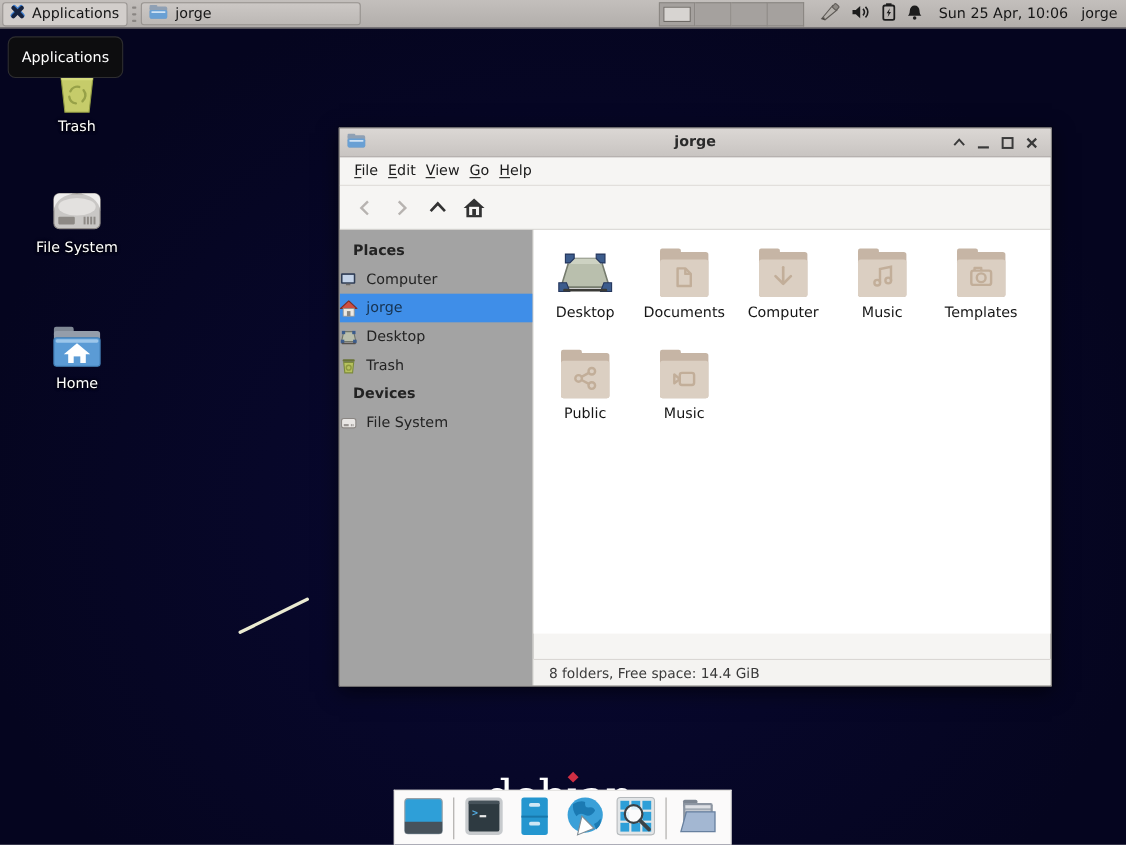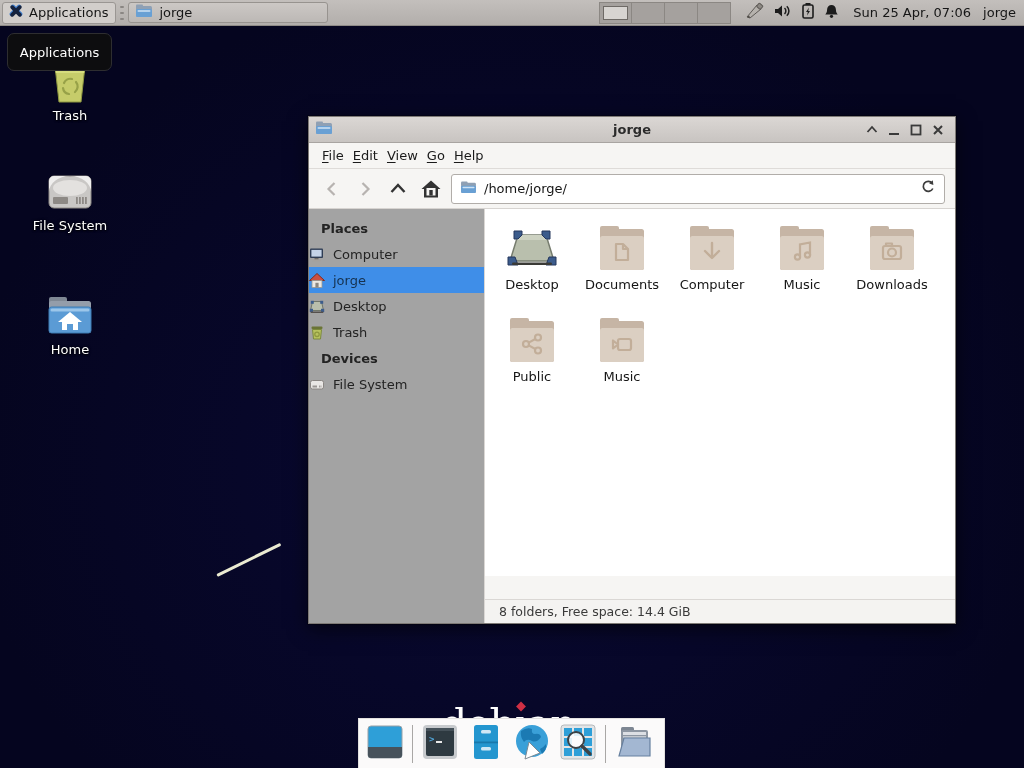--- a/index.html
+++ b/index.html
@@ -171,21 +171,21 @@
           <polygon points="8,5.5 5,10 6.8,10 6,13.5 9,9 7.2,9" fill="#1c1c1c"></polygon>
         </svg>
       </span>
       <span>
         <svg width="15" height="16" viewBox="0 0 15 16">
           <path d="M7.5,2 a4.4,4.6 0 0 1 4.4,4.6 c0,3 1.2,4.2 1.8,4.8 H1.3 c0.6,-0.6 1.8,-1.8 1.8,-4.8 A4.4,4.6 0 0 1 7.5,2 Z" fill="#1c1c1c"></path>
           <circle cx="7.5" cy="13.3" r="1.6" fill="#1c1c1c"></circle>
         </svg>
       </span>
     </div>
-    <span class="clock">Sun 25 Apr, 07:06</span>
+    <span class="clock">Sun 25 Apr, 10:06</span>
     <span class="user">jorge</span>
   </div>
 
   <div id="tooltip">
     <span>Applications</span>
   </div>
 
   <div id="desk-trash" class="desk-icon">
     <svg width="50" height="52" viewBox="0 0 50 52">
       <rect x="18" y="0" width="14" height="4" rx="2" fill="#1a1a1a"></rect>
@@ -298,37 +298,20 @@
             <polyline points="3.5,12 10,5 16.5,12" fill="none" stroke="#333333" stroke-width="2.4"></polyline>
           </svg>
       </span>
       <span class="navbtn">
         <svg width="22" height="20" viewBox="0 0 22 20">
           <polygon points="11,1.5 1.5,10 4,10 4,18.5 18,18.5 18,10 20.5,10" fill="#333333"></polygon>
           <rect x="6.5" y="9" width="9" height="7.5" fill="#f6f5f3"></rect>
           <rect x="9.3" y="11" width="3.4" height="5.5" fill="#333333"></rect>
         </svg>
       </span>
-      <div class="pathbar">
-        <span>
-          <svg width="17" height="13" viewBox="0 0 18 14">
-            <rect x="1" y="0.5" width="7" height="4" rx="1" fill="#8fa0b4"></rect>
-            <rect x="1" y="2" width="16" height="11" rx="1.5" fill="#8fa0b4"></rect>
-            <rect x="1" y="5" width="16" height="8" rx="1.5" fill="#69a0d4"></rect>
-            <rect x="2.5" y="6.2" width="13" height="1.6" rx="0.8" fill="#cfe2f4"></rect>
-          </svg>
-        </span>
-        <span class="pathtext">/home/jorge/</span>
-        <span>
-          <svg width="16" height="16" viewBox="0 0 16 16">
-            <path d="M12.8,9.5 A5,5 0 1 1 12.2,4.2" fill="none" stroke="#3c3c3c" stroke-width="1.7"></path>
-            <polygon points="12.8,1.2 13.4,6 9.2,4.4" fill="#3c3c3c"></polygon>
-          </svg>
-        </span>
-      </div>
     </div>
 
     <div class="content">
       <div class="sidebar">
         <div class="side-header">Places</div>
 
         <div class="side-row">
           <svg width="16" height="15" viewBox="0 0 16 15">
             <rect x="1" y="1.5" width="13" height="9.5" rx="1" fill="#2f3d55"></rect>
             <rect x="2.4" y="2.9" width="10.2" height="6.7" fill="#c4d3e8"></rect>
@@ -451,21 +434,21 @@
                 <rect x="5" y="1" width="19" height="9" rx="2" fill="#c6b5a5"></rect>
                 <rect x="5" y="4" width="44" height="41" rx="2.5" fill="#c6b5a5"></rect>
                 <rect x="5" y="11" width="44" height="34" rx="2.5" fill="#dbcfc2"></rect>
                 <g fill="none" stroke="#c2ae99" stroke-width="2.2" stroke-linejoin="round">
                   <rect x="18" y="21" width="18" height="13" rx="2"></rect>
                   <circle cx="27" cy="27.5" r="4"></circle>
                   <path d="M21,21 v-2.5 h6 v2.5"></path>
                 </g>
               </svg>
             </span>
-            <span class="lbl">Downloads</span>
+            <span class="lbl">Templates</span>
           </div>
 
           <div class="fitem">
             <span class="glyphbox">
               <svg width="54" height="46" viewBox="0 0 54 46">
                 <rect x="5" y="1" width="19" height="9" rx="2" fill="#c6b5a5"></rect>
                 <rect x="5" y="4" width="44" height="41" rx="2.5" fill="#c6b5a5"></rect>
                 <rect x="5" y="11" width="44" height="34" rx="2.5" fill="#dbcfc2"></rect>
                 <g fill="none" stroke="#c2ae99" stroke-width="2.2">
                   <circle cx="21" cy="27" r="3"></circle>

